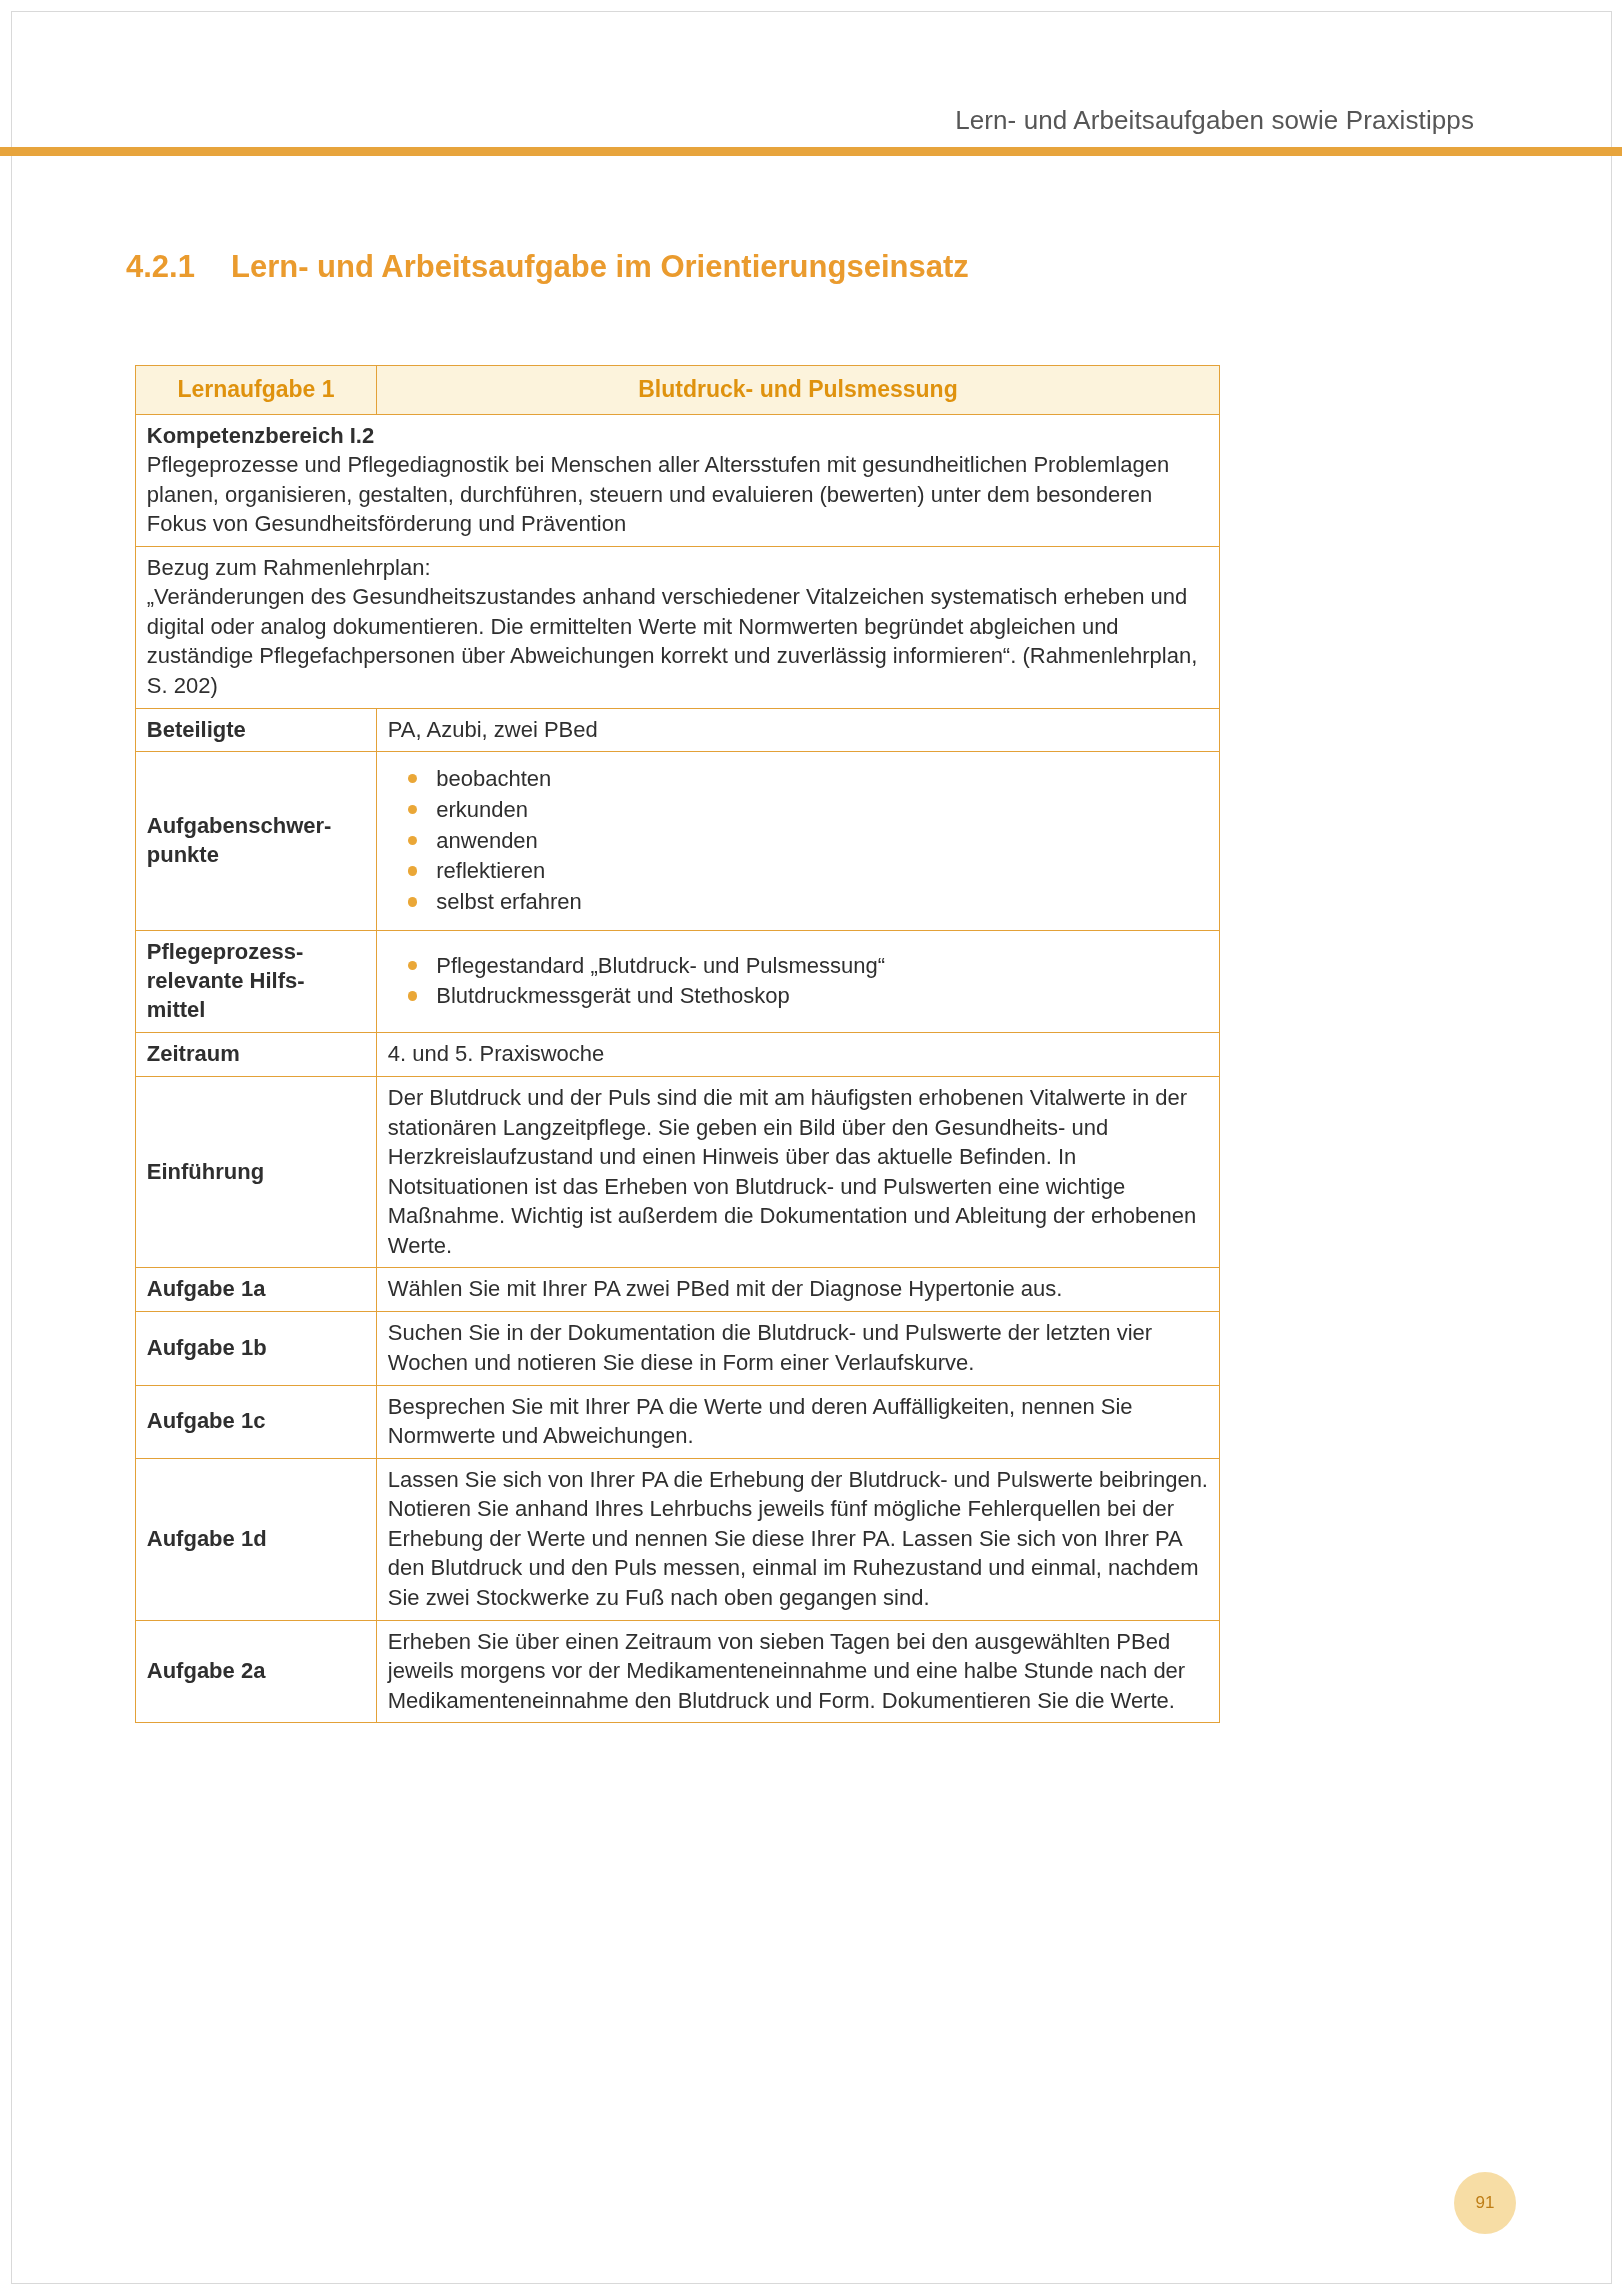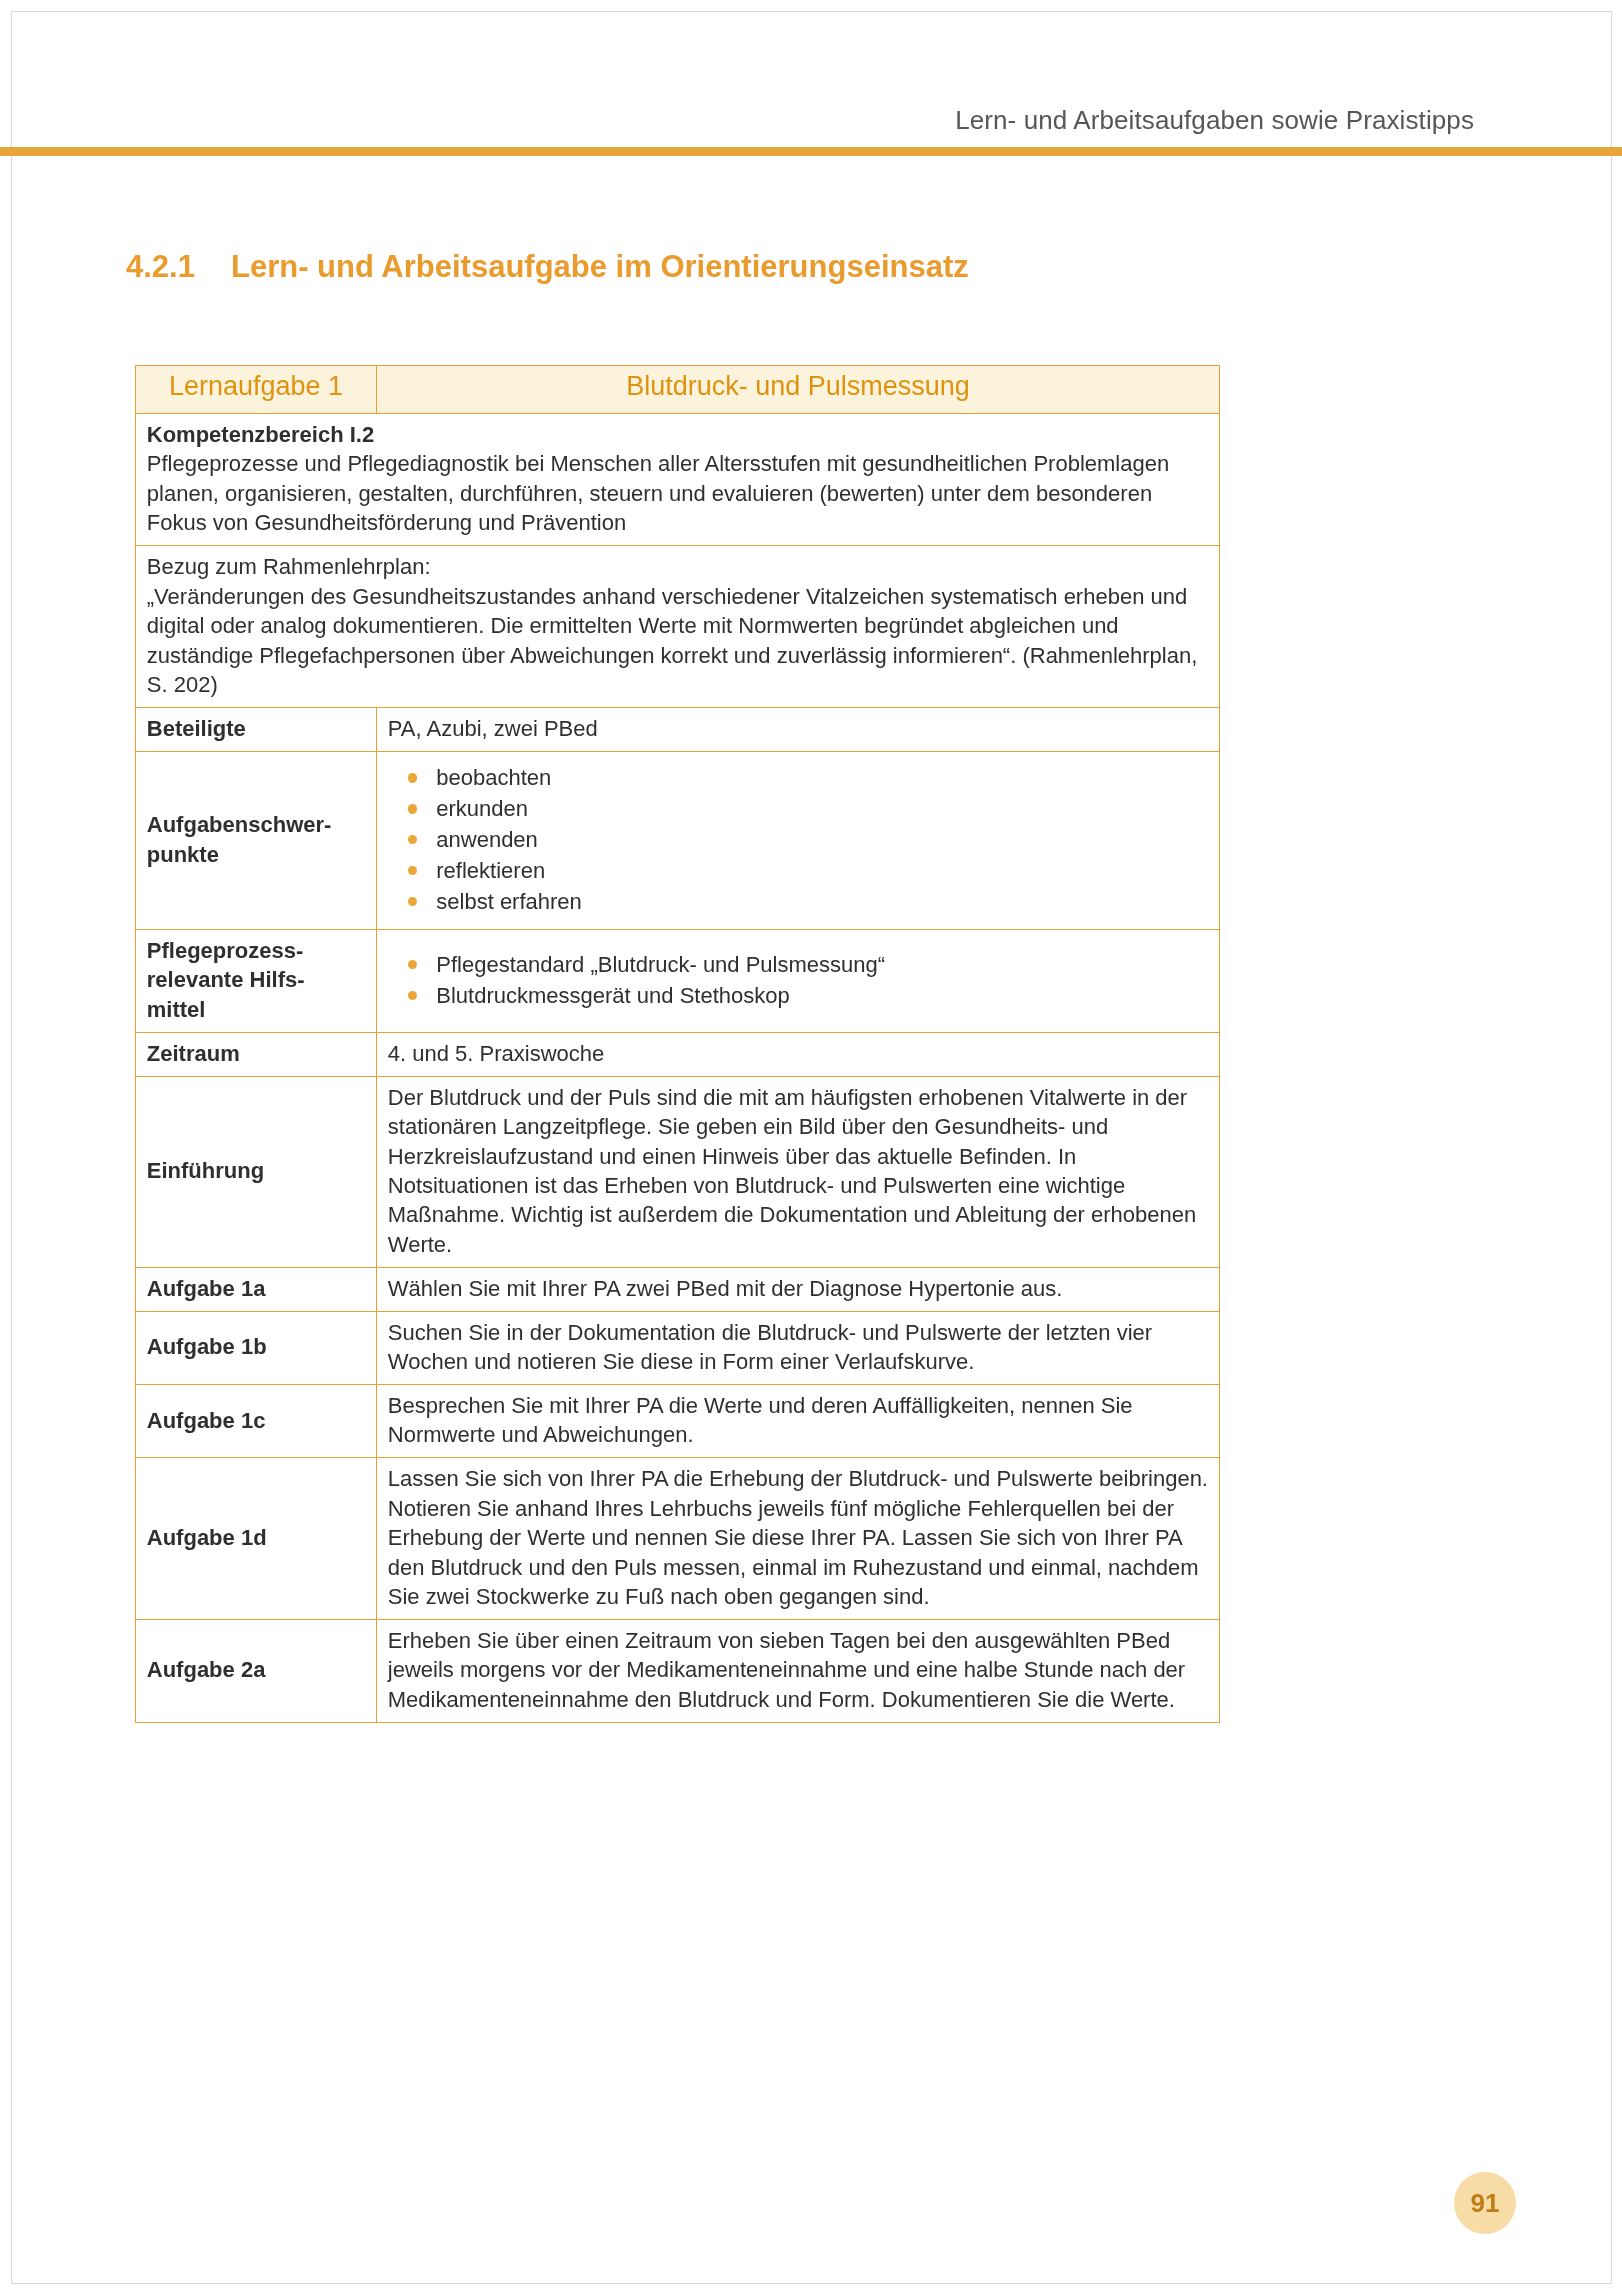--- a/index.html
+++ b/index.html
@@ -36,25 +36,25 @@
   }
   table.task-table td {
     border: 1.4px solid #e3a138;
     padding: 6px 10.8px 7.4px 10.8px;
     vertical-align: middle;
     text-align: left;
   }
   col.col-label { width: 241px; }
   tr.header-row td {
     background: #fcf3dc;
-    font-weight: normal;
+    font-weight: bold;
     color: #df920e;
-    font-size: 27px;
+    font-size: 23px;
     text-align: center;
-    padding-top: 2px; padding-bottom: 8.8px;
+    padding-top: 8px; padding-bottom: 8.8px;
   }
   td.fullwidth-cell { vertical-align: top; }
   .cell-bold-title { font-weight: bold; }
   .label-cell .label { white-space: pre-line; font-weight: bold; }
   .content-cell { vertical-align: middle; }
 
   ul.bullet-list { list-style: none; padding: 4px 0 4px 20px; }
   li.bullet-item { display: flex; align-items: flex-start; margin: 1.4px 0; }
   span.bullet {
     flex: 0 0 auto;
@@ -62,21 +62,21 @@
     background: #eaa737; margin: 10px 19px 0 0;
   }
 
   .page-number-badge {
     position: absolute; left: 1454px; top: 2172px;
     width: 62px; height: 62px; border-radius: 50%;
     background: #f7dda5;
     display: flex; align-items: center; justify-content: center;
   }
   .page-number-badge span {
-    font-size: 26px; font-weight: bold; color: #be7d16;
+    font-size: 17px; font-weight: normal; color: #be7d16;
   }
 </style>
 </head>
 <body>
 
 <div>
 
   <div class="page-frame"></div>
 
   <div class="running-header">Lern- und Arbeitsaufgaben sowie Praxistipps</div>

